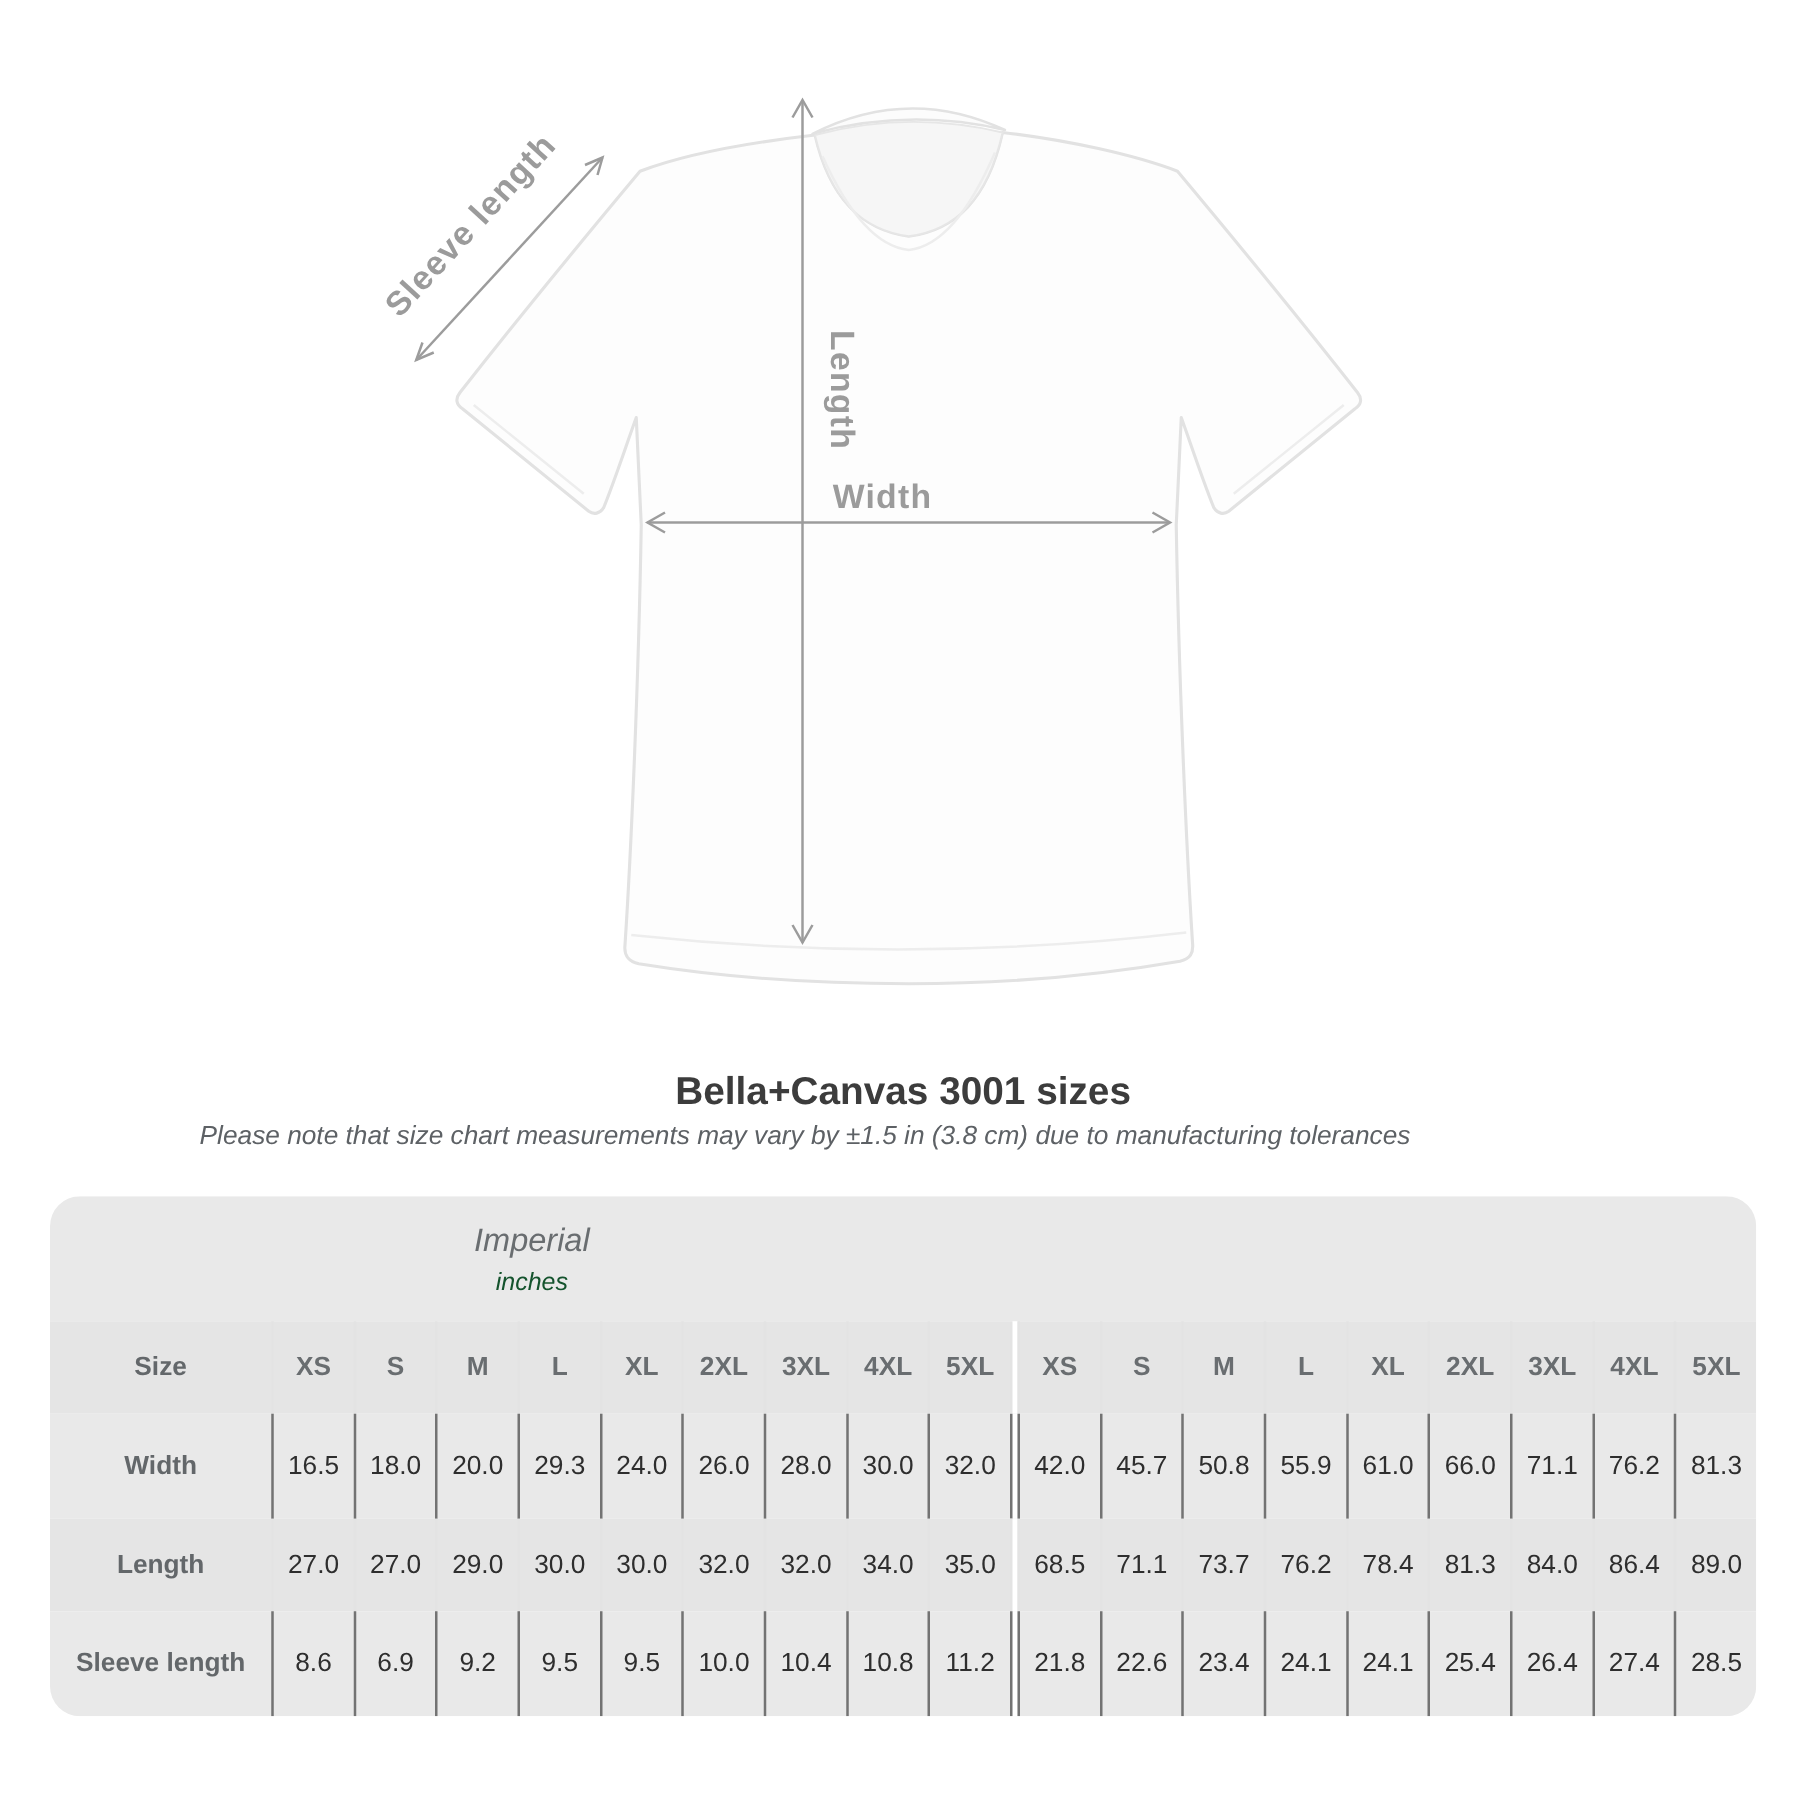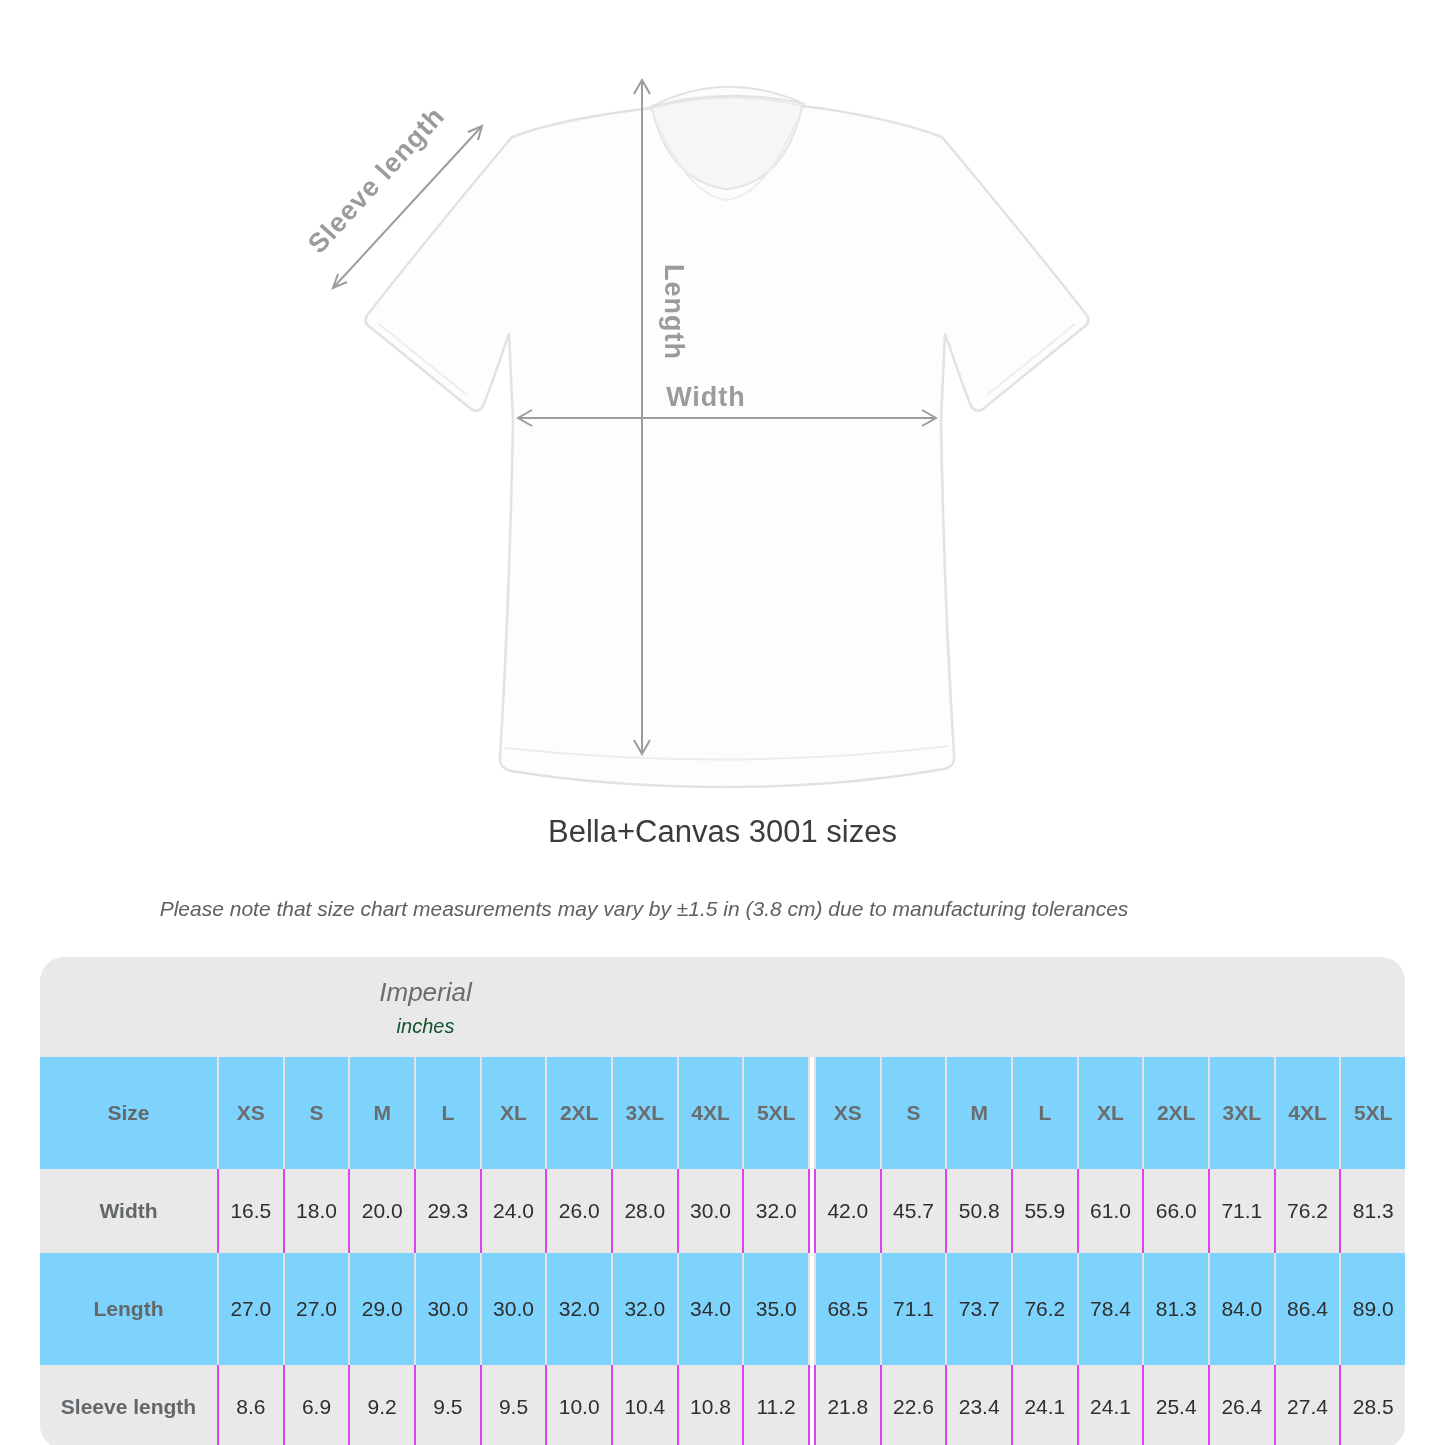--- a/index.html
+++ b/index.html
@@ -18,22 +18,22 @@
     font-family: "Liberation Sans", sans-serif;
     font-weight: bold;
     font-size: 27px;
     fill: #9b9b9b;
     letter-spacing: 1px;
   }
   .arrow { stroke: #9c9c9c; stroke-width: 2; fill: none; }
 
   
   .title {
-    position: absolute; top: 814px; left: 0; width: 1445px;
-    text-align: center; font-size: 31px; font-weight: normal;
+    position: absolute; top: 855px; left: 0; width: 1445px;
+    text-align: center; font-size: 31px; font-weight: bold;
     color: #3c3c3c; line-height: 36px;
   }
   .subtitle {
     position: absolute; top: 896px; left: 0; width: 1288px;
     text-align: center; font-size: 21px; font-style: italic;
     color: #5d6165; line-height: 26px;
   }
 
   
   .size-table {
@@ -47,30 +47,30 @@
   }
   .group-cell.imperial { width: 771px; }
   .group-cell.metric { width: 594px; }
   .group-name { font-size: 26px; font-weight: normal; font-style: italic; color: #696d70; }
   .group-unit { font-size: 20px; font-style: italic; color: #14532d; }
 
   .trow {
     display: grid;
     grid-template-columns: 177px repeat(9, 1fr) 6px repeat(9, 1fr);
   }
-  .trow.white { background: #7dd3fc; height: 112px; }
+  .trow.white { background: #e5e5e5; height: 74px; }
   .trow.gray  { background: #e9e9e9; height: 84px; }
 
   .cell { display: flex; align-items: center; justify-content: center; }
   .label-cell { font-weight: bold; font-size: 21px; color: #63676a; }
   .head-cell  { font-weight: bold; font-size: 21px; color: #696d70; }
   .num-cell   { font-size: 21px; color: #2e2e2e; }
 
   .white > div:not(:first-child) { border-left: 2px solid #e3e3e3; }
-  .gray  > div:not(:first-child) { border-left: 2px solid #d946ef; }
+  .gray  > div:not(:first-child) { border-left: 2px solid #737373; }
   .gray .gap { background: #ffffff; }
   .white .gap { background: #ffffff; }
 </style>
 </head>
 <body>
 
 <div class="page">
 
   <svg class="fig" width="1445" height="835" viewBox="0 0 1445 835">
 

